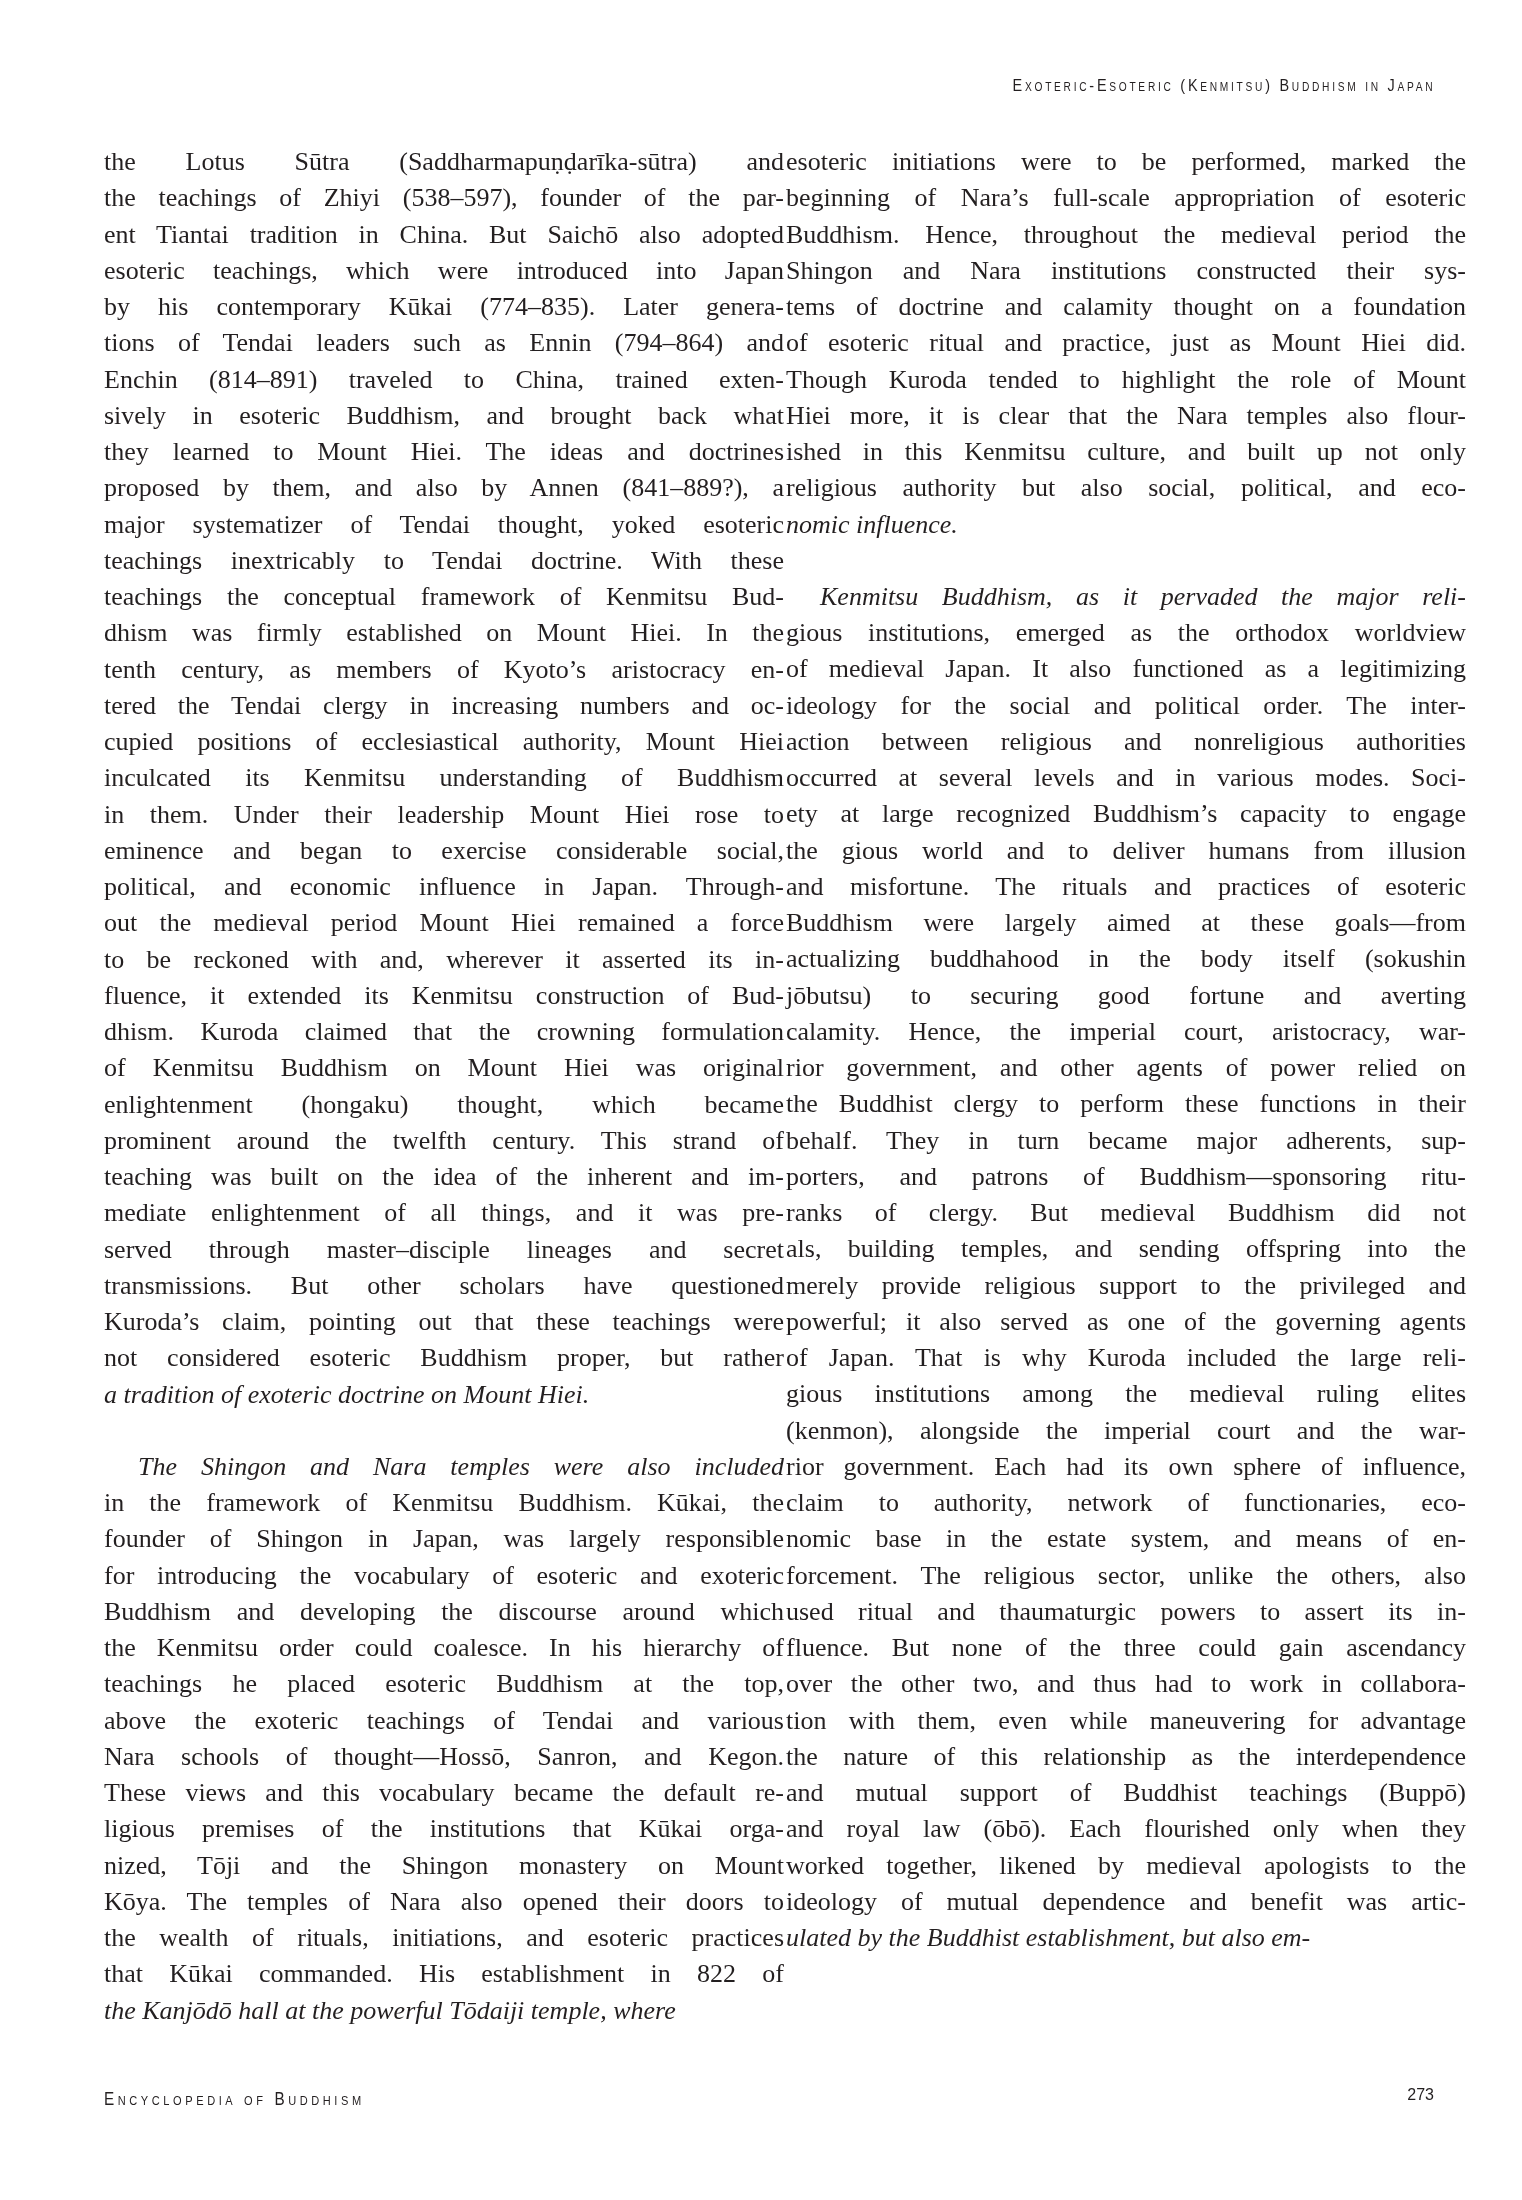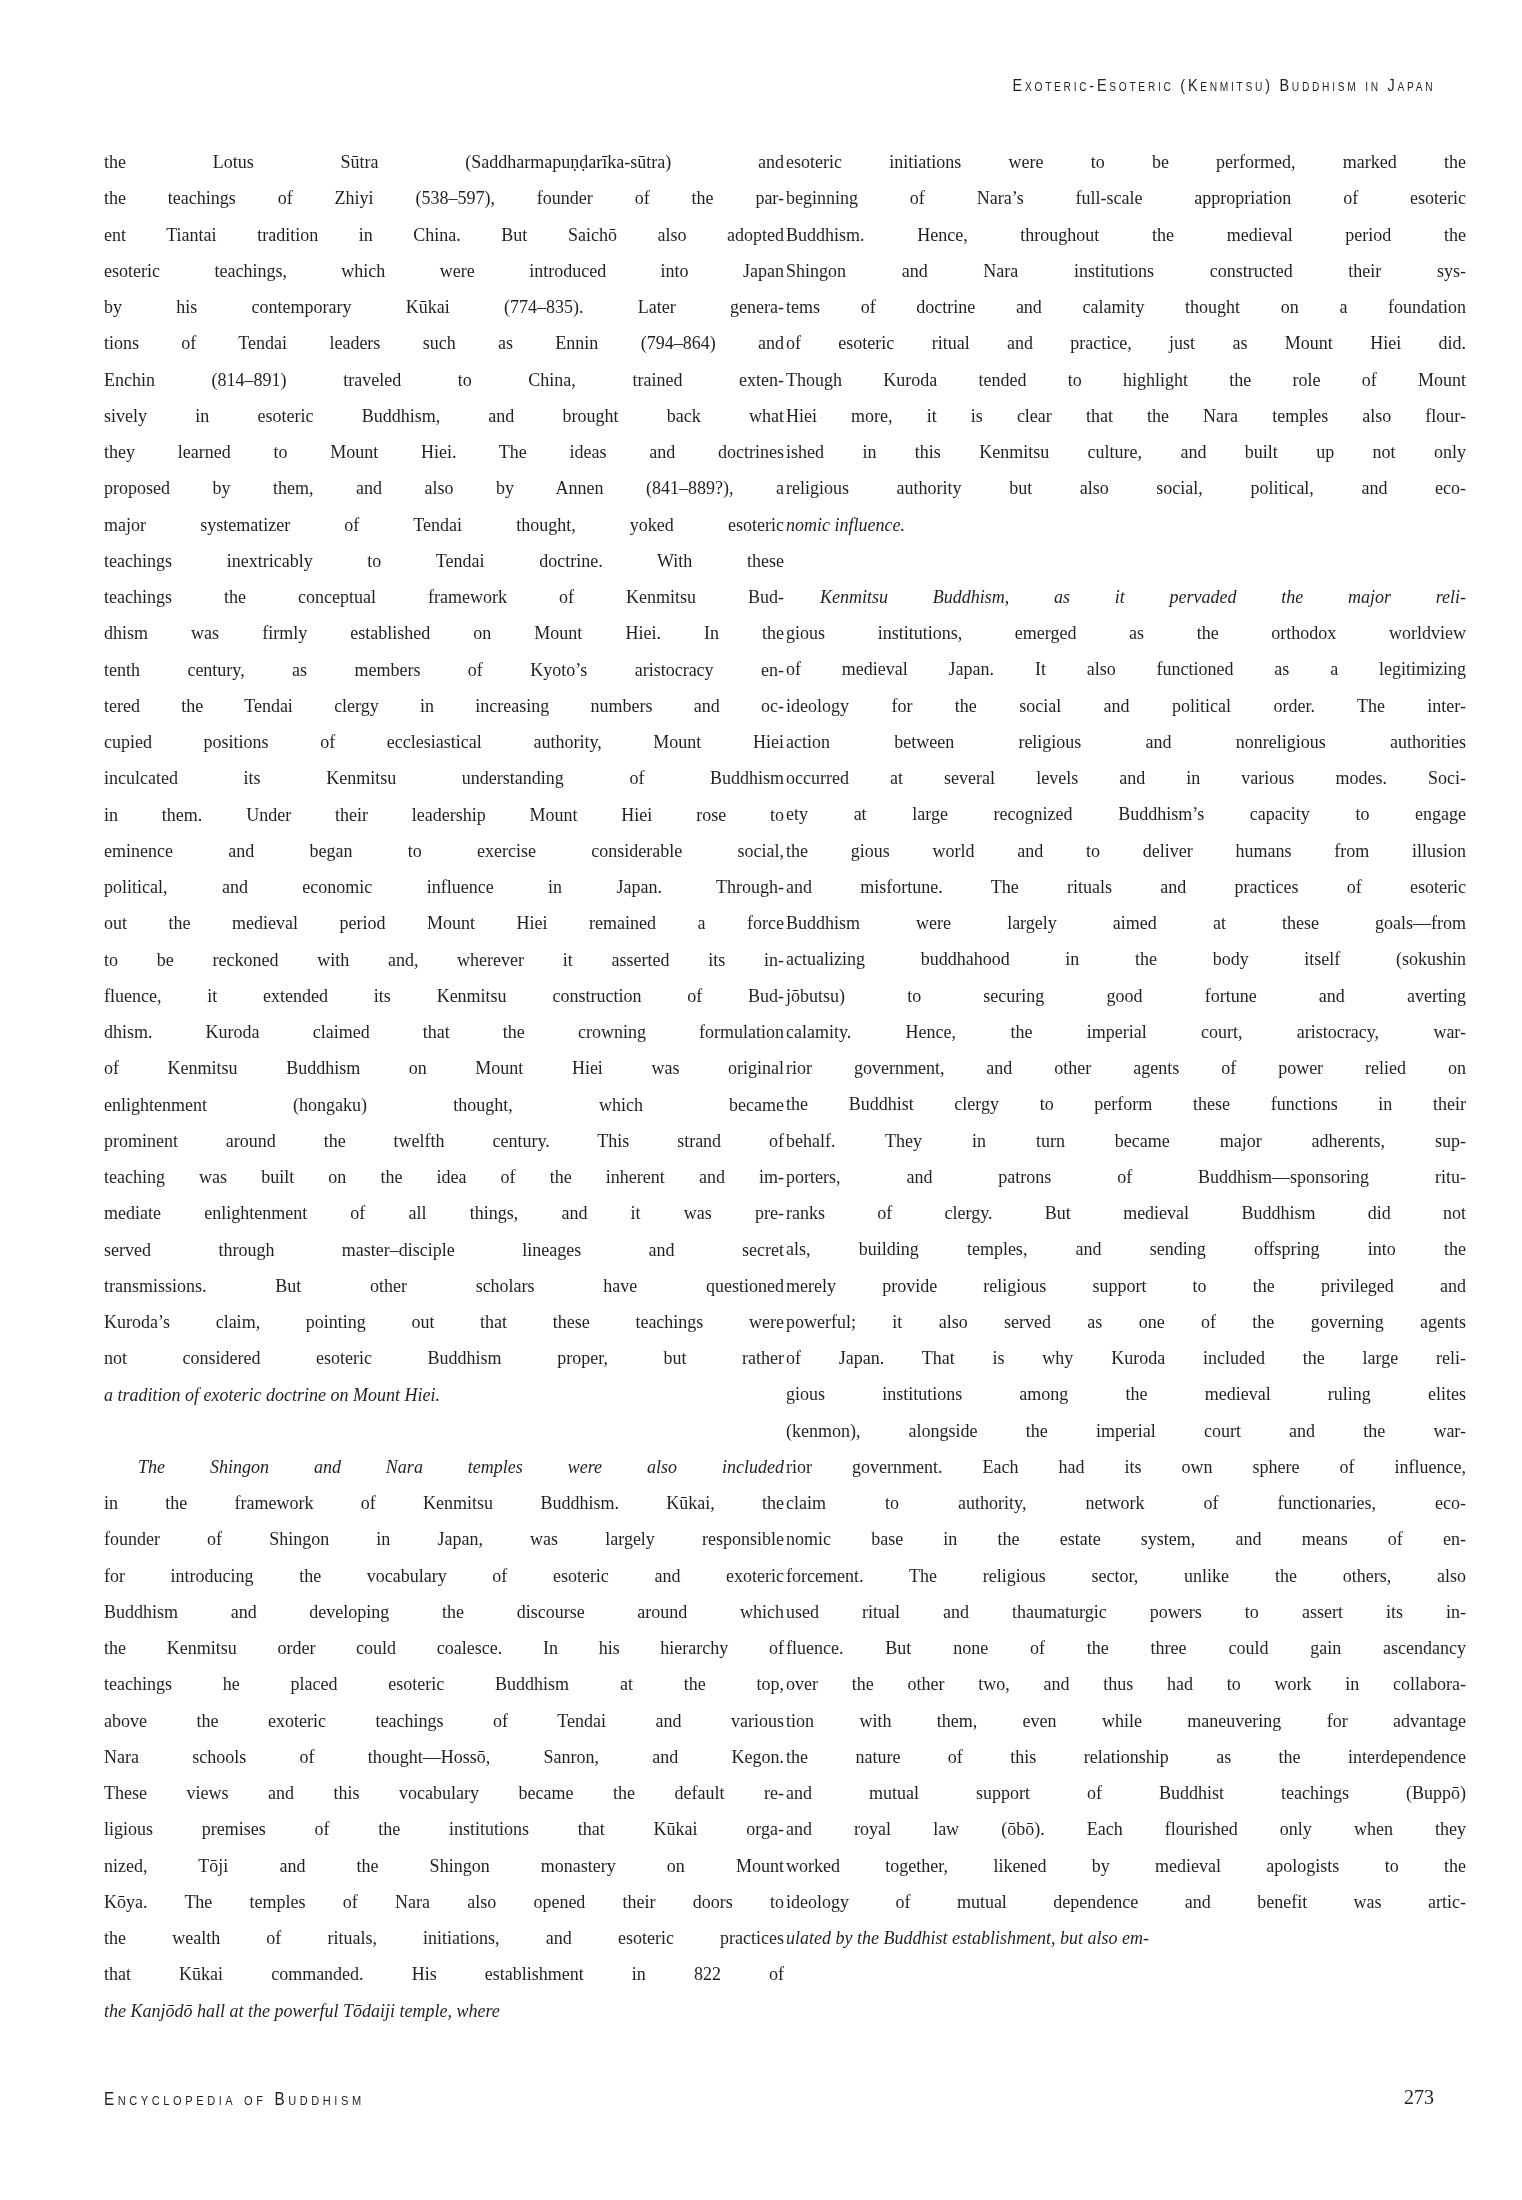--- a/index.html
+++ b/index.html
@@ -3,33 +3,33 @@
 <meta charset="utf-8">
 <style>
   html, body { margin: 0; padding: 0; background: #ffffff; }
   body { width: 1522px; height: 2200px; position: relative; overflow: hidden;
          font-family: "Liberation Serif", "DejaVu Serif", serif; color: #231f20; }
   .running-head { position: absolute; top: 76px; right: 87px;
          font-family: "Liberation Sans", "DejaVu Sans", sans-serif;
          font-size: 17px; letter-spacing: 3.2px; font-variant: small-caps; color: #231f20;
          transform: scaleX(0.85); transform-origin: right center; white-space: nowrap; }
   .column { position: absolute; top: 144px; width: 680px;
-         font-size: 18px; line-height: 36.25px; text-align: justify; }
+         font-size: 26px; line-height: 36.25px; text-align: justify; }
   .col-left { left: 104px; }
   .col-right { left: 786px; }
   .line { display: block; white-space: nowrap; text-align-last: justify; text-align: justify; }
   .line.last { text-align-last: left; font-style: italic; }
   .para-gap { height: 36px; }
   .indent { padding-left: 34px; font-style: italic; }
   .footer-title { position: absolute; top: 2089px; left: 104px;
          font-family: "Liberation Sans", "DejaVu Sans", sans-serif;
          font-size: 18px; letter-spacing: 4.2px; font-variant: small-caps;
          transform: scaleX(0.85); transform-origin: left center; white-space: nowrap; }
   .page-number { position: absolute; top: 2086px; right: 88px;
-         font-family: Liberation Serif, serif; font-size: 20px; }
+         font-family: Liberation Sans, sans-serif; font-size: 16px; }
 </style>
 </head>
 <body>
 
 <div class="running-head">Exoteric-Esoteric (Kenmitsu) Buddhism in Japan</div>
 
 <div class="column col-left">
   <div class="paragraph">
       <span class="line">the Lotus Sūtra (Saddharmapuṇḍarīka-sūtra) and</span>
       <span class="line">the teachings of Zhiyi (538–597), founder of the par-</span>

